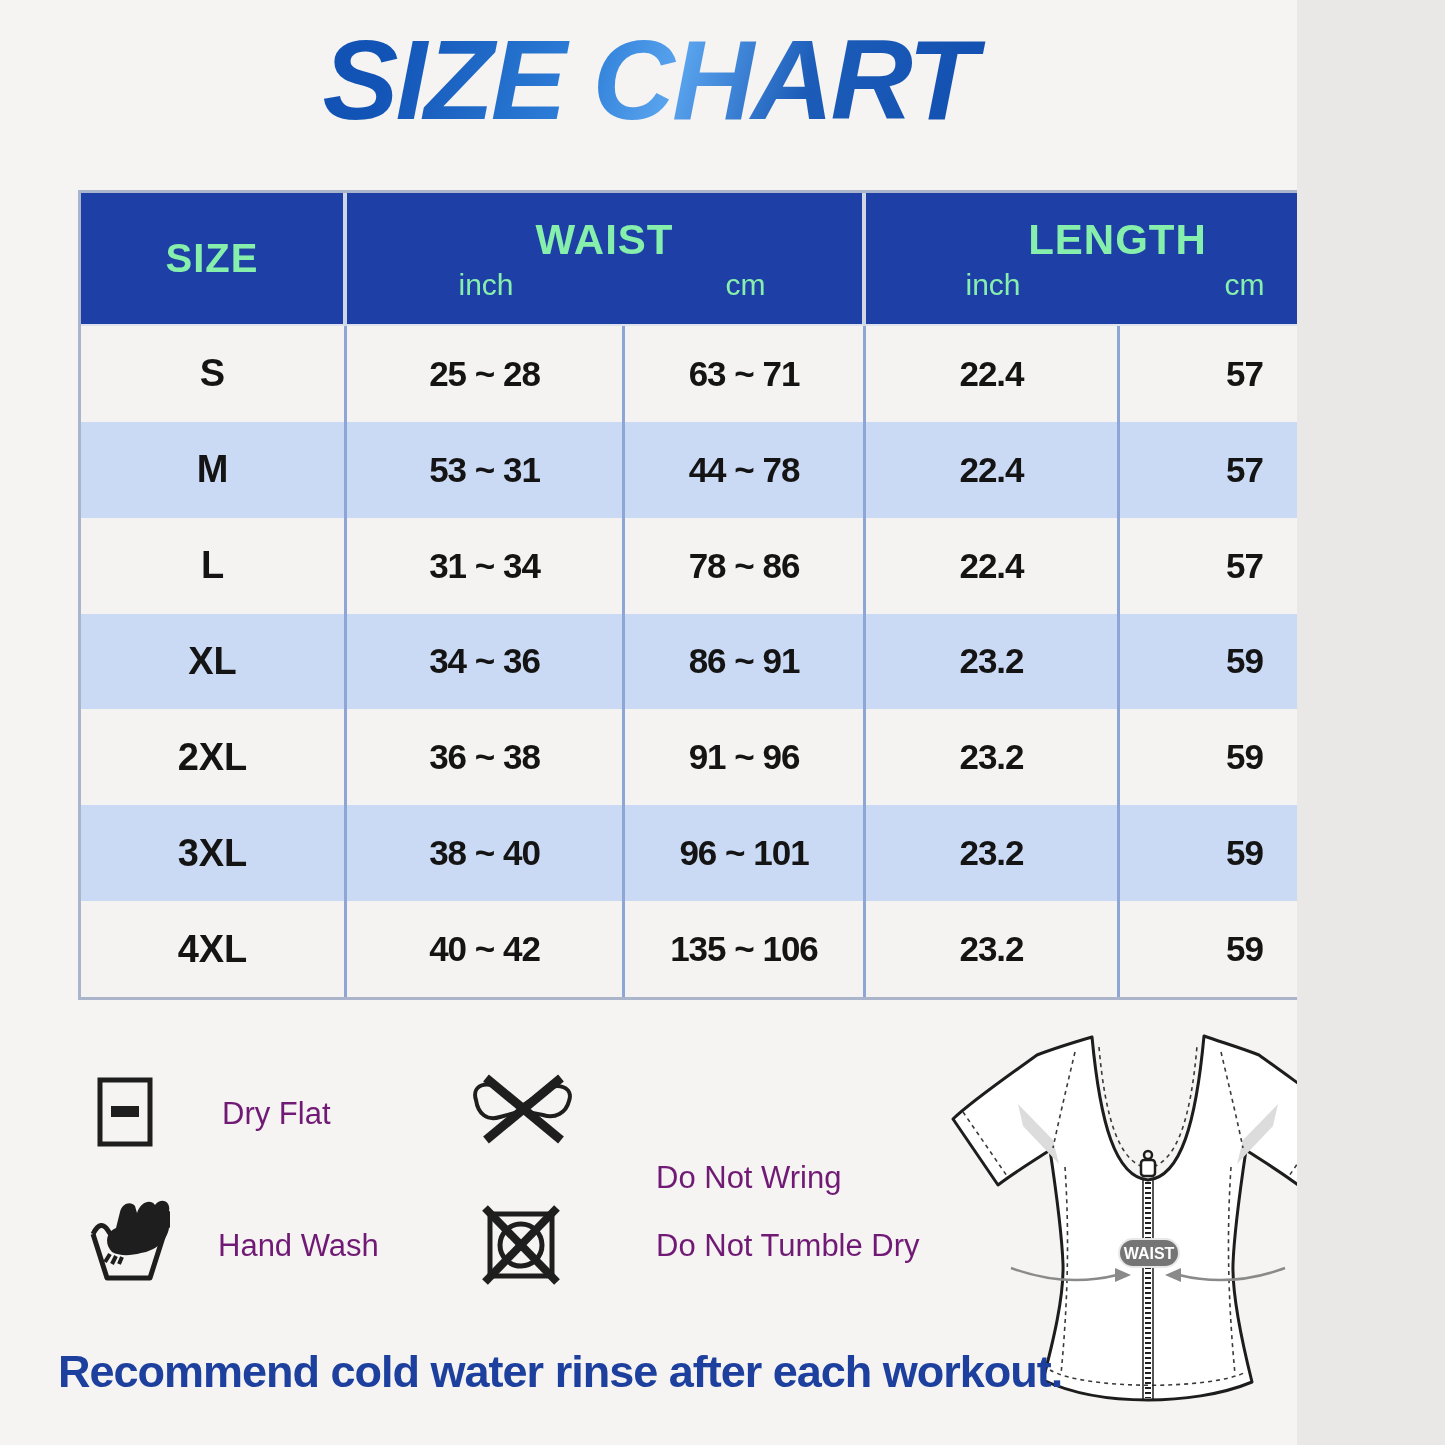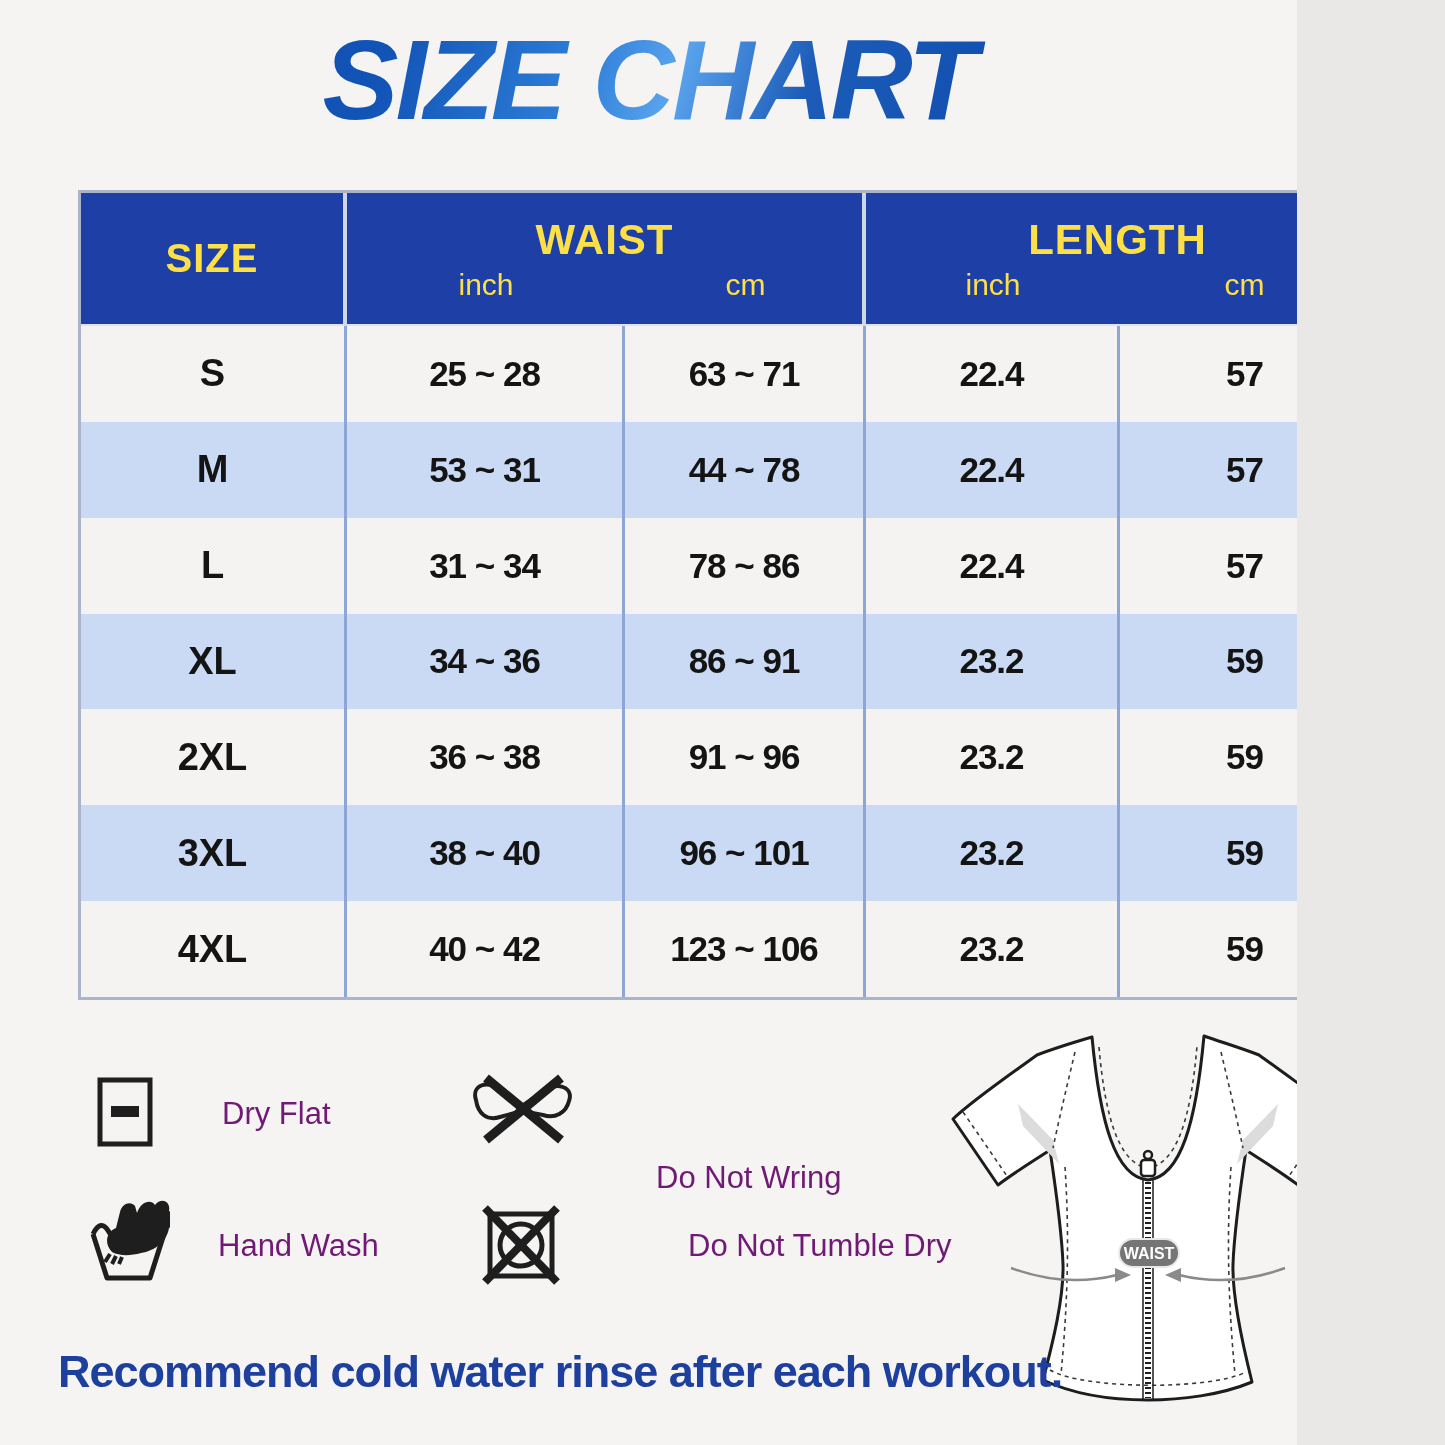--- a/index.html
+++ b/index.html
@@ -17,21 +17,21 @@
 
   
   .size-table{
     position:absolute;left:78px;top:190px;width:1294px;height:810px;
     border:3px solid #aab4cb;box-sizing:border-box;
     display:grid;
     grid-template-columns:266px 278px 241px 254px 249px;
     grid-template-rows:133px repeat(7,1fr);
   }
   .th{
-    background:#1e3fa6;color:#fde047;display:flex;flex-direction:column;
+    background:#1e3fa6;color:#86efac;display:flex;flex-direction:column;
     justify-content:center;align-items:stretch;border-bottom:2px solid #dde2ec;
   }
   .th-size{grid-column:1;border-right:4px solid #cfd6e4;}
   .th-waist{grid-column:2 / span 2;border-right:4px solid #cfd6e4;}
   .th-length{grid-column:4 / span 2;}
   .th-main{font-size:42px;font-weight:bold;text-align:center;letter-spacing:1px;}
   .th-size .th-main{font-size:40px;}
   .th-units{display:grid;margin-top:4px;}
   .th-waist .th-units{grid-template-columns:278px 241px;}
   .th-length .th-units{grid-template-columns:254px 249px;}
@@ -116,21 +116,21 @@
     <div class="td num-cell last">59</div>
 
     <div class="td alt size-cell">3XL</div>
     <div class="td alt num-cell">38 ~ 40</div>
     <div class="td alt num-cell">96 ~ 101</div>
     <div class="td alt num-cell">23.2</div>
     <div class="td alt num-cell last">59</div>
 
     <div class="td size-cell">4XL</div>
     <div class="td num-cell">40 ~ 42</div>
-    <div class="td num-cell">123 ~ 106</div>
+    <div class="td num-cell">135 ~ 106</div>
     <div class="td num-cell">23.2</div>
     <div class="td num-cell last">59</div>
   </div>
 
   <svg class="care-icon" style="left:96px;top:1076px;" width="58" height="72" viewBox="0 0 58 72">
     <rect x="4" y="4" width="50" height="64" fill="none" stroke="#1e1e1e" stroke-width="5"></rect>
     <rect x="15" y="30" width="28" height="11" fill="#1e1e1e"></rect>
   </svg>
   <div class="care-label" style="left:222px;top:1096px;">Dry Flat</div>
 
@@ -148,21 +148,21 @@
     <path d="M24,66 l-5,8 M30,68 l-4,8 M36,69 l-3,7" stroke="#1e1e1e" stroke-width="4" fill="none"></path>
   </svg>
   <div class="care-label" style="left:218px;top:1228px;">Hand Wash</div>
 
   <svg class="care-icon" style="left:482px;top:1202px;" width="78" height="84" viewBox="0 0 78 84">
     <rect x="8" y="12" width="62" height="62" fill="none" stroke="#1e1e1e" stroke-width="5"></rect>
     <circle cx="39" cy="43" r="21" fill="none" stroke="#1e1e1e" stroke-width="5"></circle>
     <line x1="3" y1="6" x2="75" y2="80" stroke="#1e1e1e" stroke-width="8"></line>
     <line x1="75" y1="6" x2="3" y2="80" stroke="#1e1e1e" stroke-width="8"></line>
   </svg>
-  <div class="care-label" style="left:656px;top:1228px;margin-left:32px;">Do Not Tumble Dry</div>
+  <div class="care-label" style="left:656px;top:1228px;">Do Not Tumble Dry</div>
 
   <svg class="garment" width="530" height="433" viewBox="0 0 530 433">
 
     <path d="M177,25
              C160,30 140,36 122,43
              C96,62 58,88 38,107
              L83,173
              C100,160 120,148 135,138
              C142,185 147,225 148,252
              C149,285 138,330 128,368

